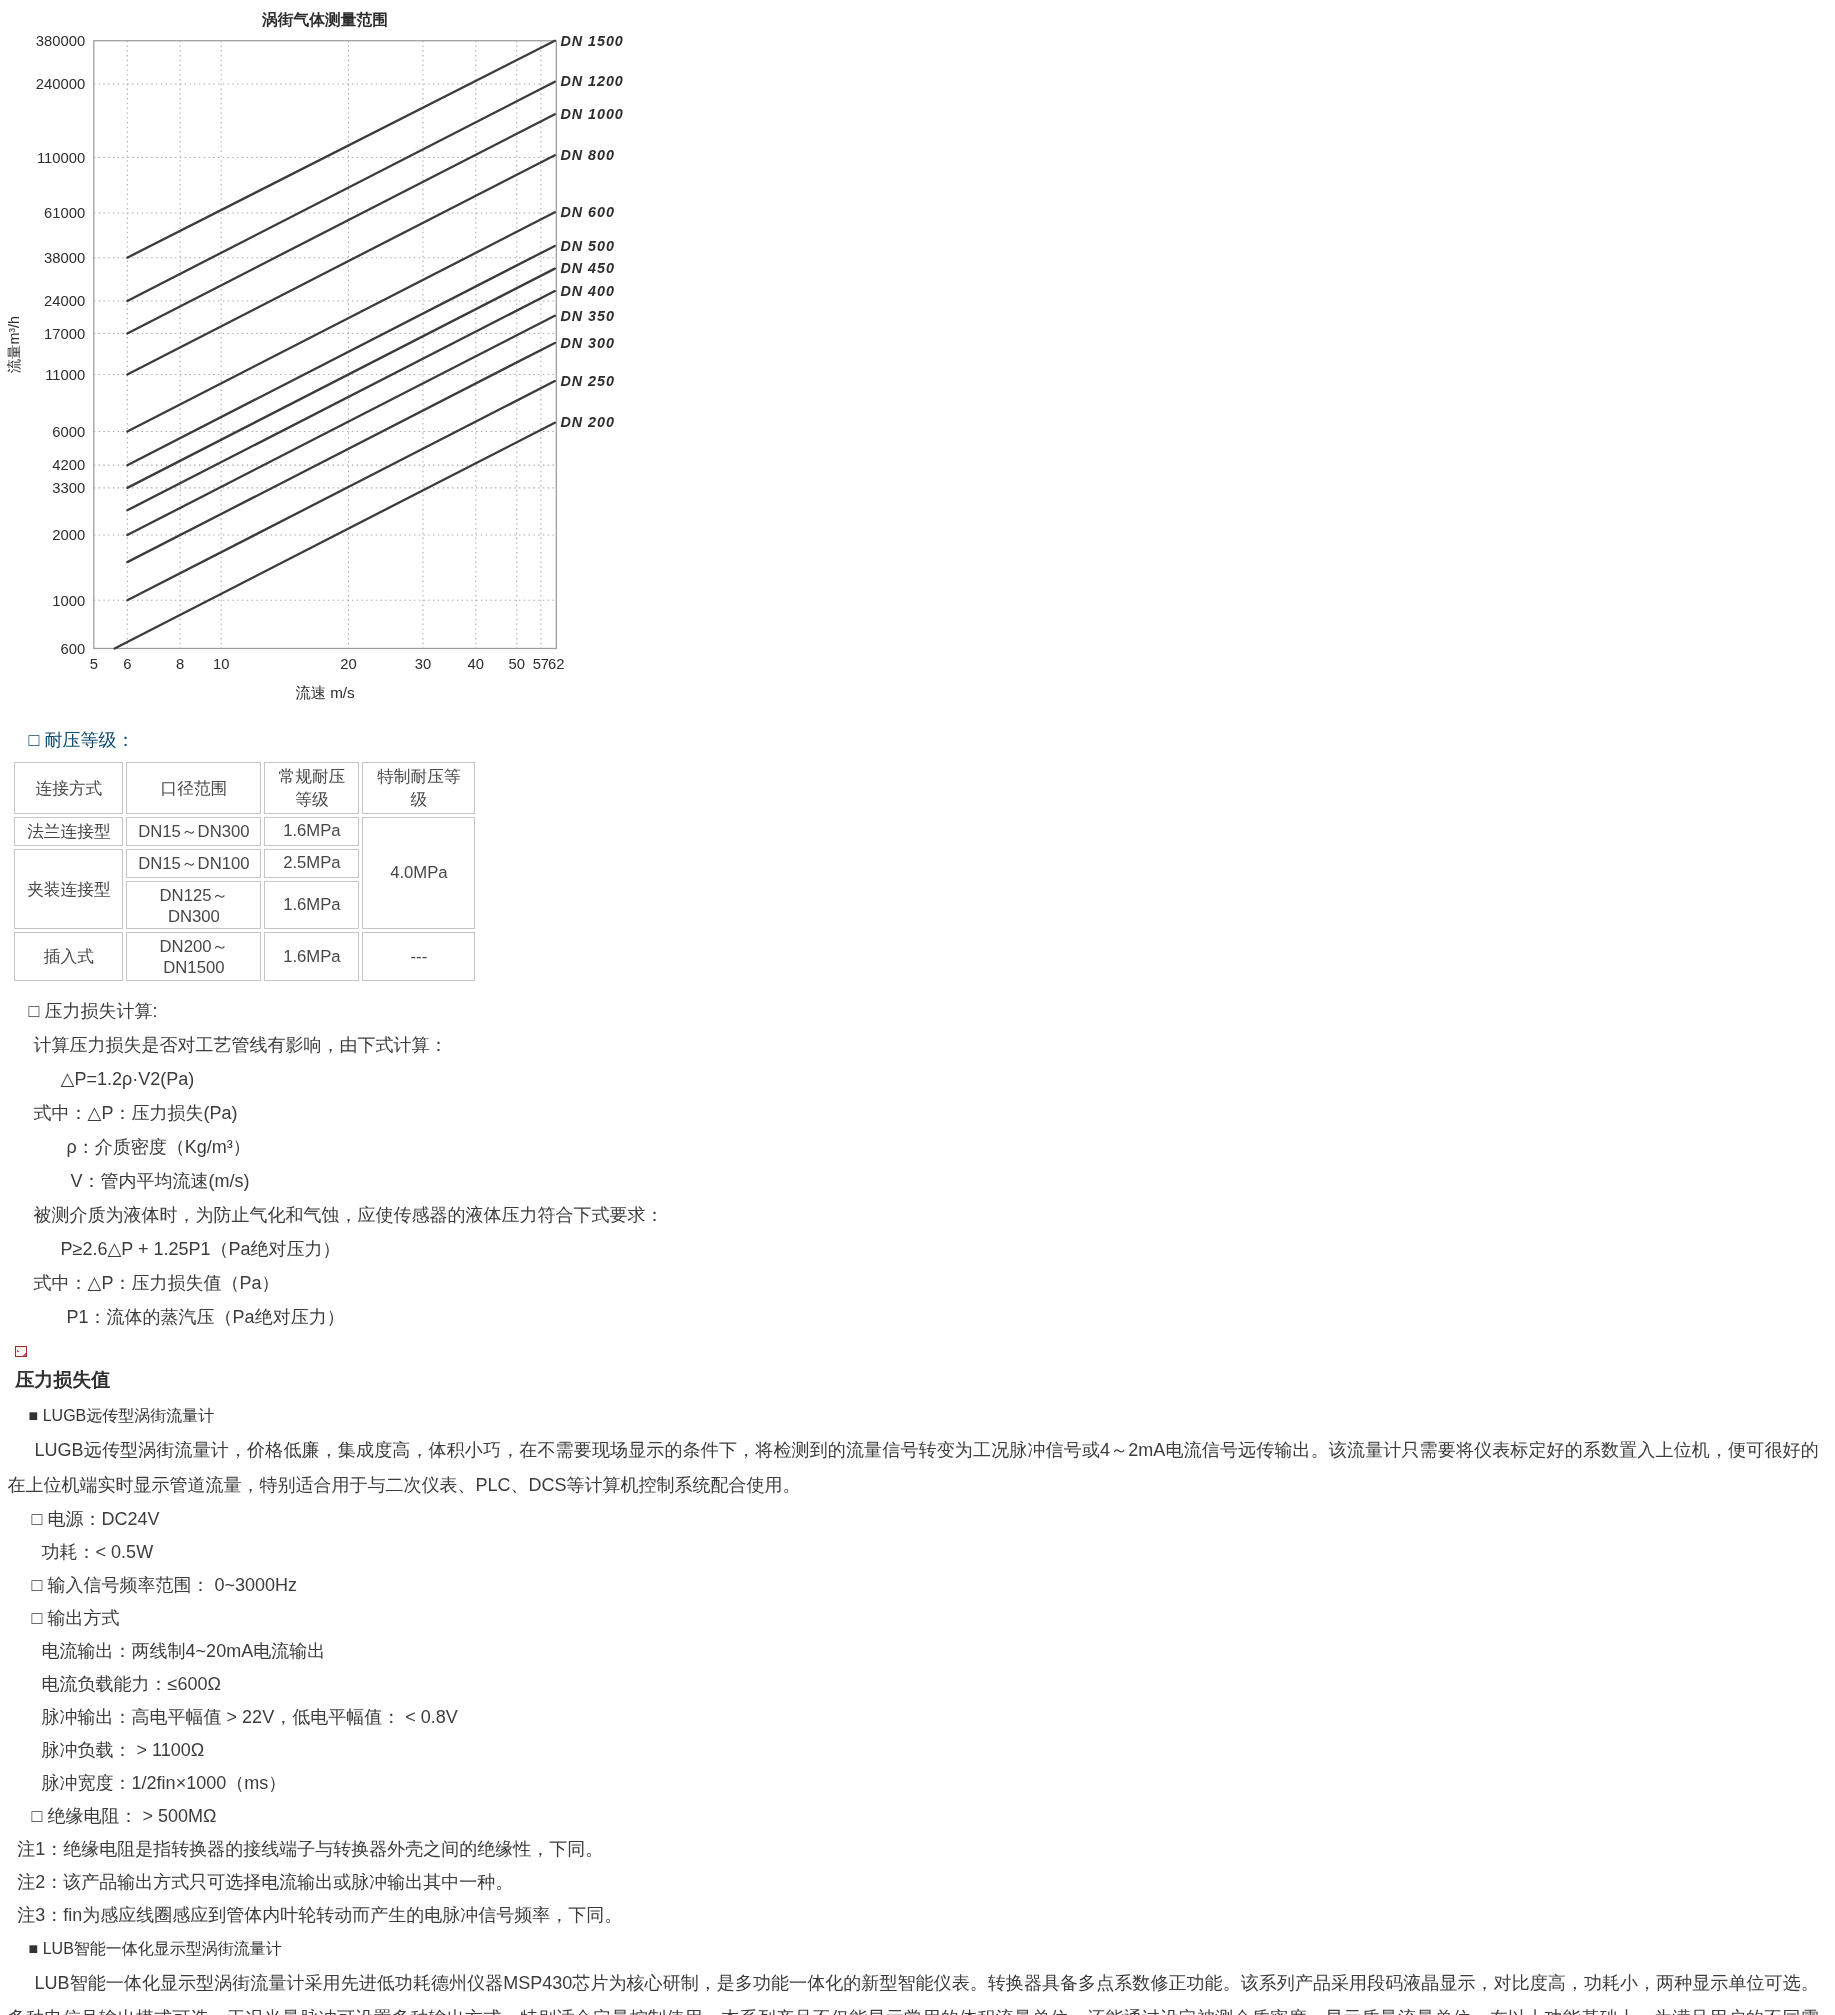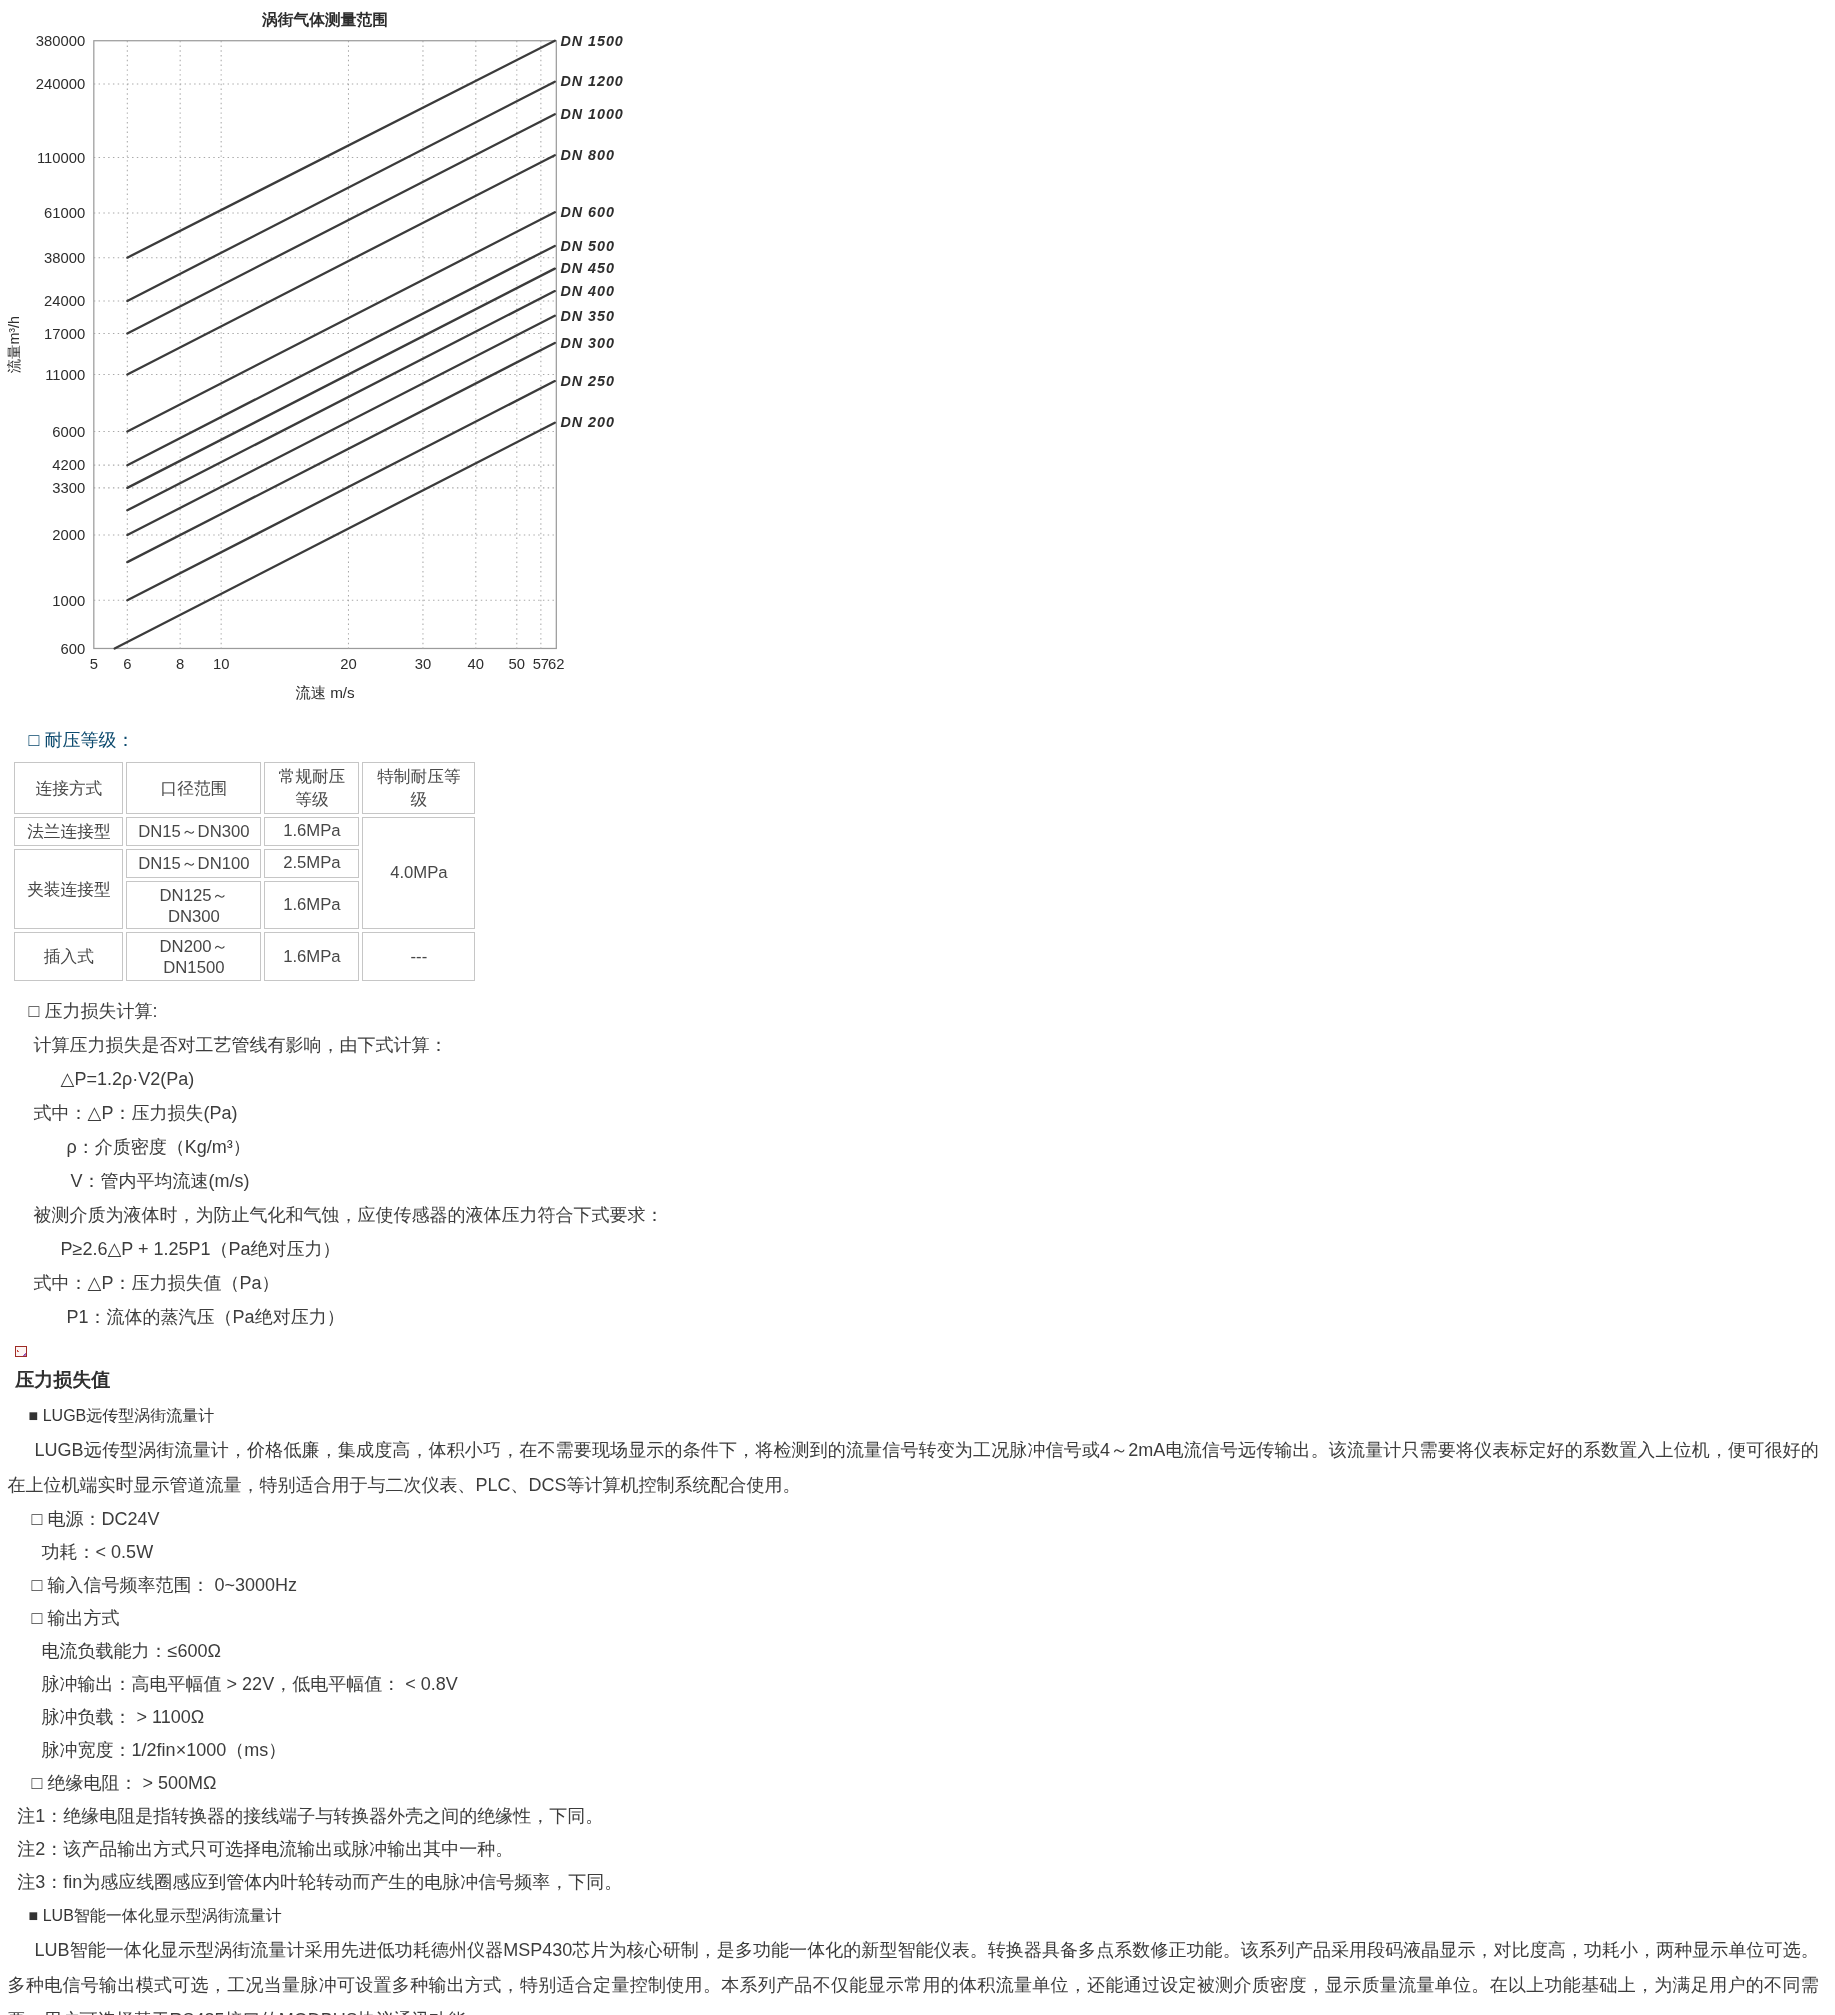--- a/index.html
+++ b/index.html
@@ -178,20 +178,21 @@
 
   <div class="bullet-line">■ LUGB远传型涡街流量计</div>
 
   <div class="para">LUGB远传型涡街流量计，价格低廉，集成度高，体积小巧，在不需要现场显示的条件下，将检测到的流量信号转变为工况脉冲信号或4～2mA电流信号远传输出。该流量计只需要将仪表标定好的系数置入上位机，便可很好的在上位机端实时显示管道流量，特别适合用于与二次仪表、PLC、DCS等计算机控制系统配合使用。</div>
 
   <div>
     <div class="spec-line ind-c">□ 电源：DC24V</div>
     <div class="spec-line ind-g">功耗：&lt; 0.5W</div>
     <div class="spec-line ind-c">□ 输入信号频率范围： 0~3000Hz</div>
     <div class="spec-line ind-c">□ 输出方式</div>
+    <div class="spec-line ind-g">电流输出：两线制4~20mA电流输出</div>
     <div class="spec-line ind-g">电流负载能力：≤600Ω</div>
     <div class="spec-line ind-g">脉冲输出：高电平幅值 &gt; 22V，低电平幅值： &lt; 0.8V</div>
     <div class="spec-line ind-g">脉冲负载： &gt; 1100Ω</div>
     <div class="spec-line ind-g">脉冲宽度：1/2fin×1000（ms）</div>
     <div class="spec-line ind-c">□ 绝缘电阻： &gt; 500MΩ</div>
     <div class="spec-line ind-0">注1：绝缘电阻是指转换器的接线端子与转换器外壳之间的绝缘性，下同。</div>
     <div class="spec-line ind-0">注2：该产品输出方式只可选择电流输出或脉冲输出其中一种。</div>
     <div class="spec-line ind-0">注3：fin为感应线圈感应到管体内叶轮转动而产生的电脉冲信号频率，下同。</div>
   </div>
 

